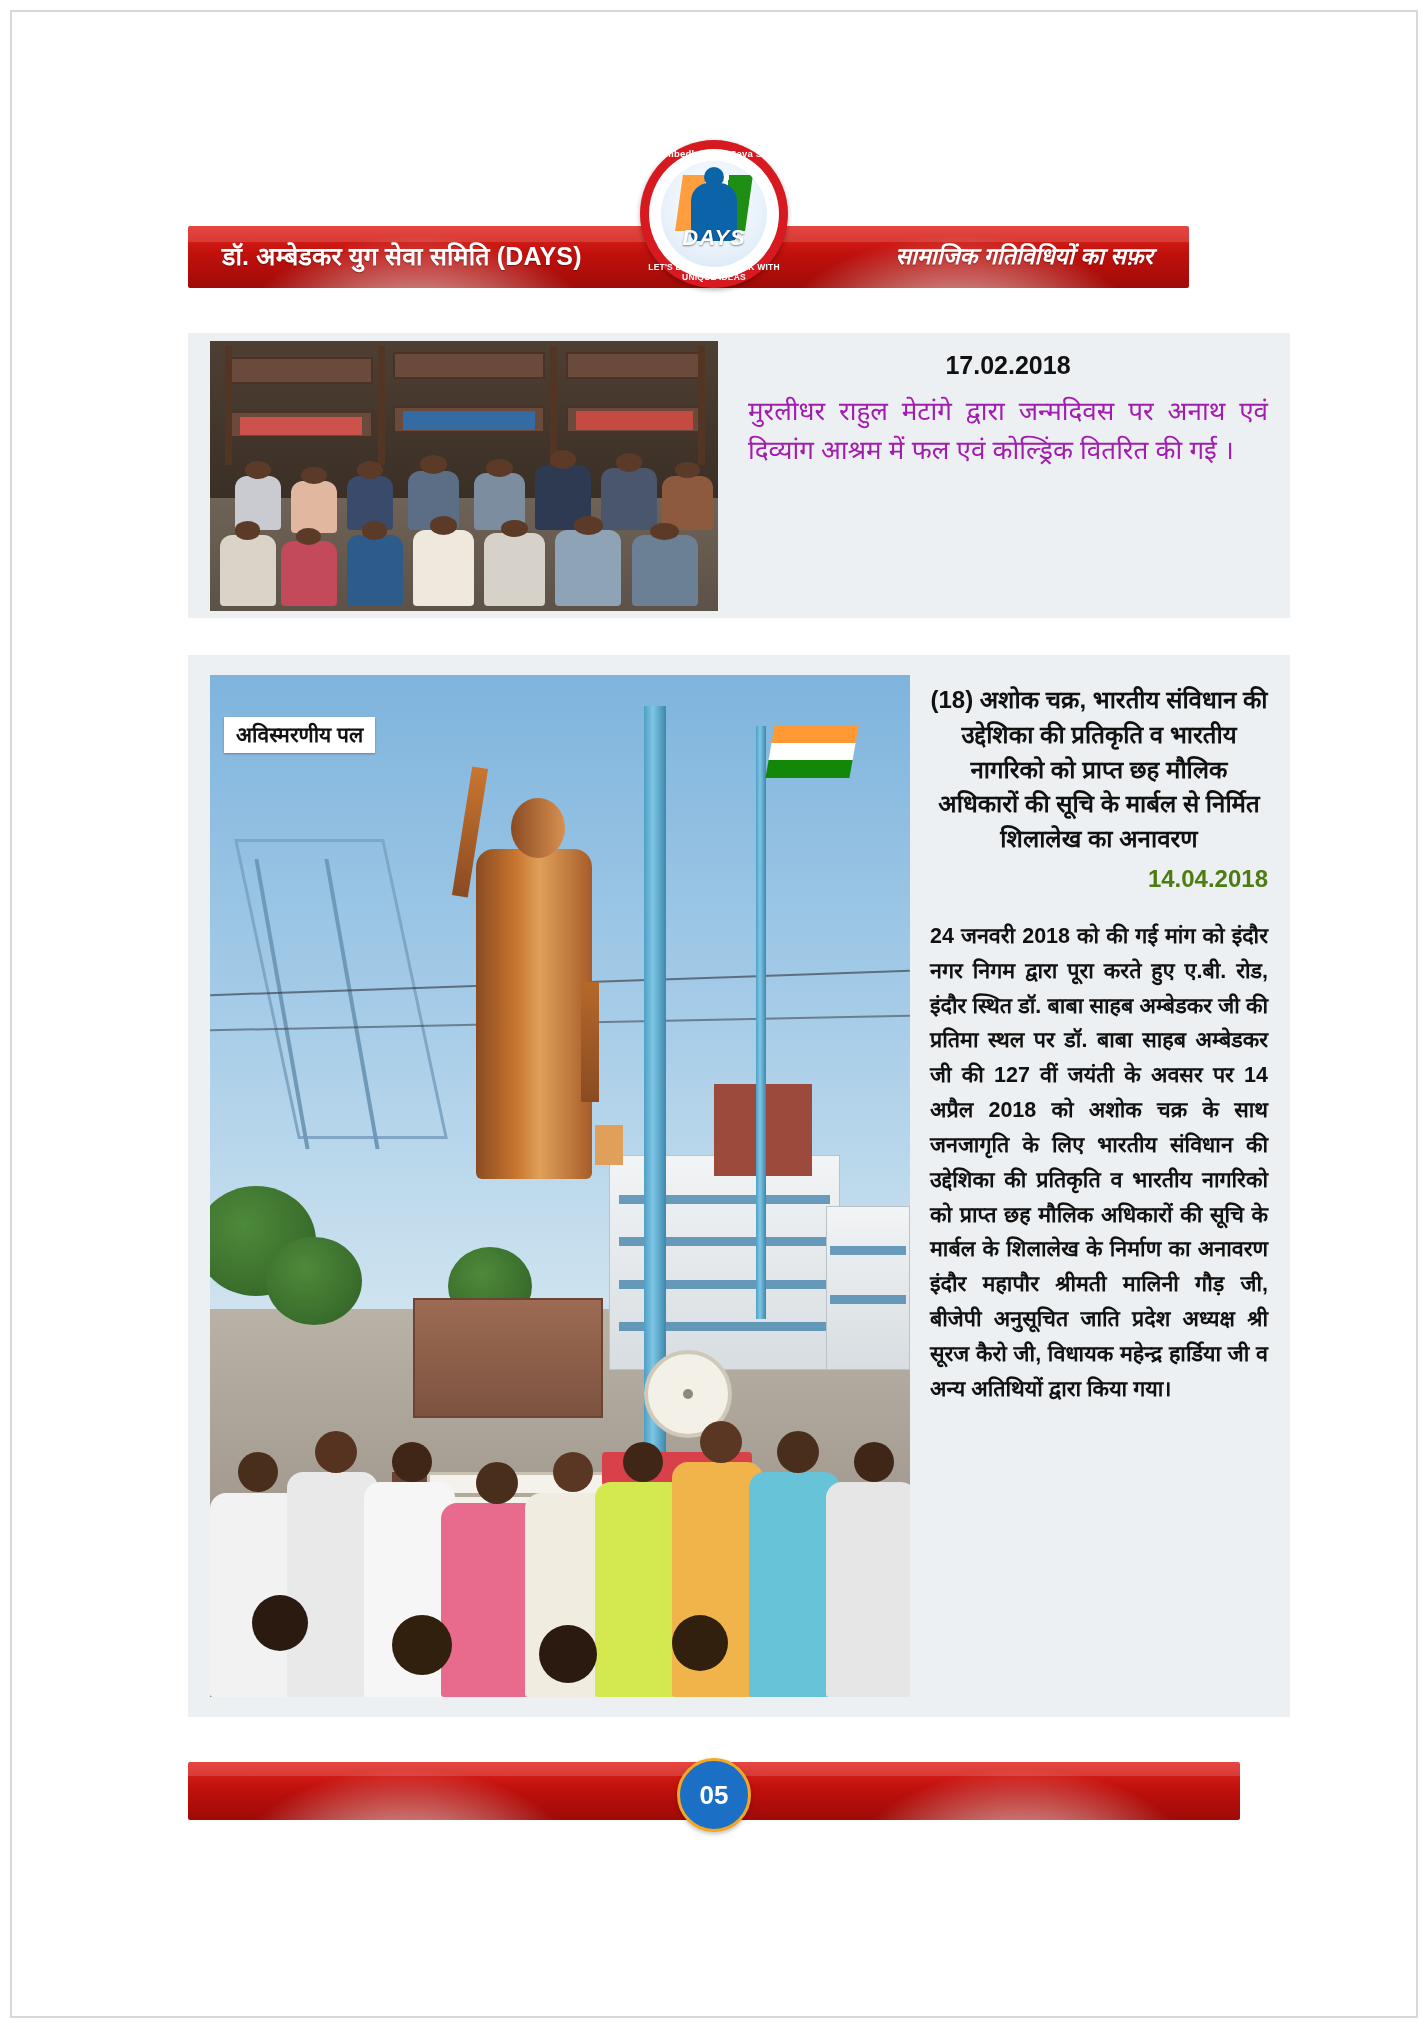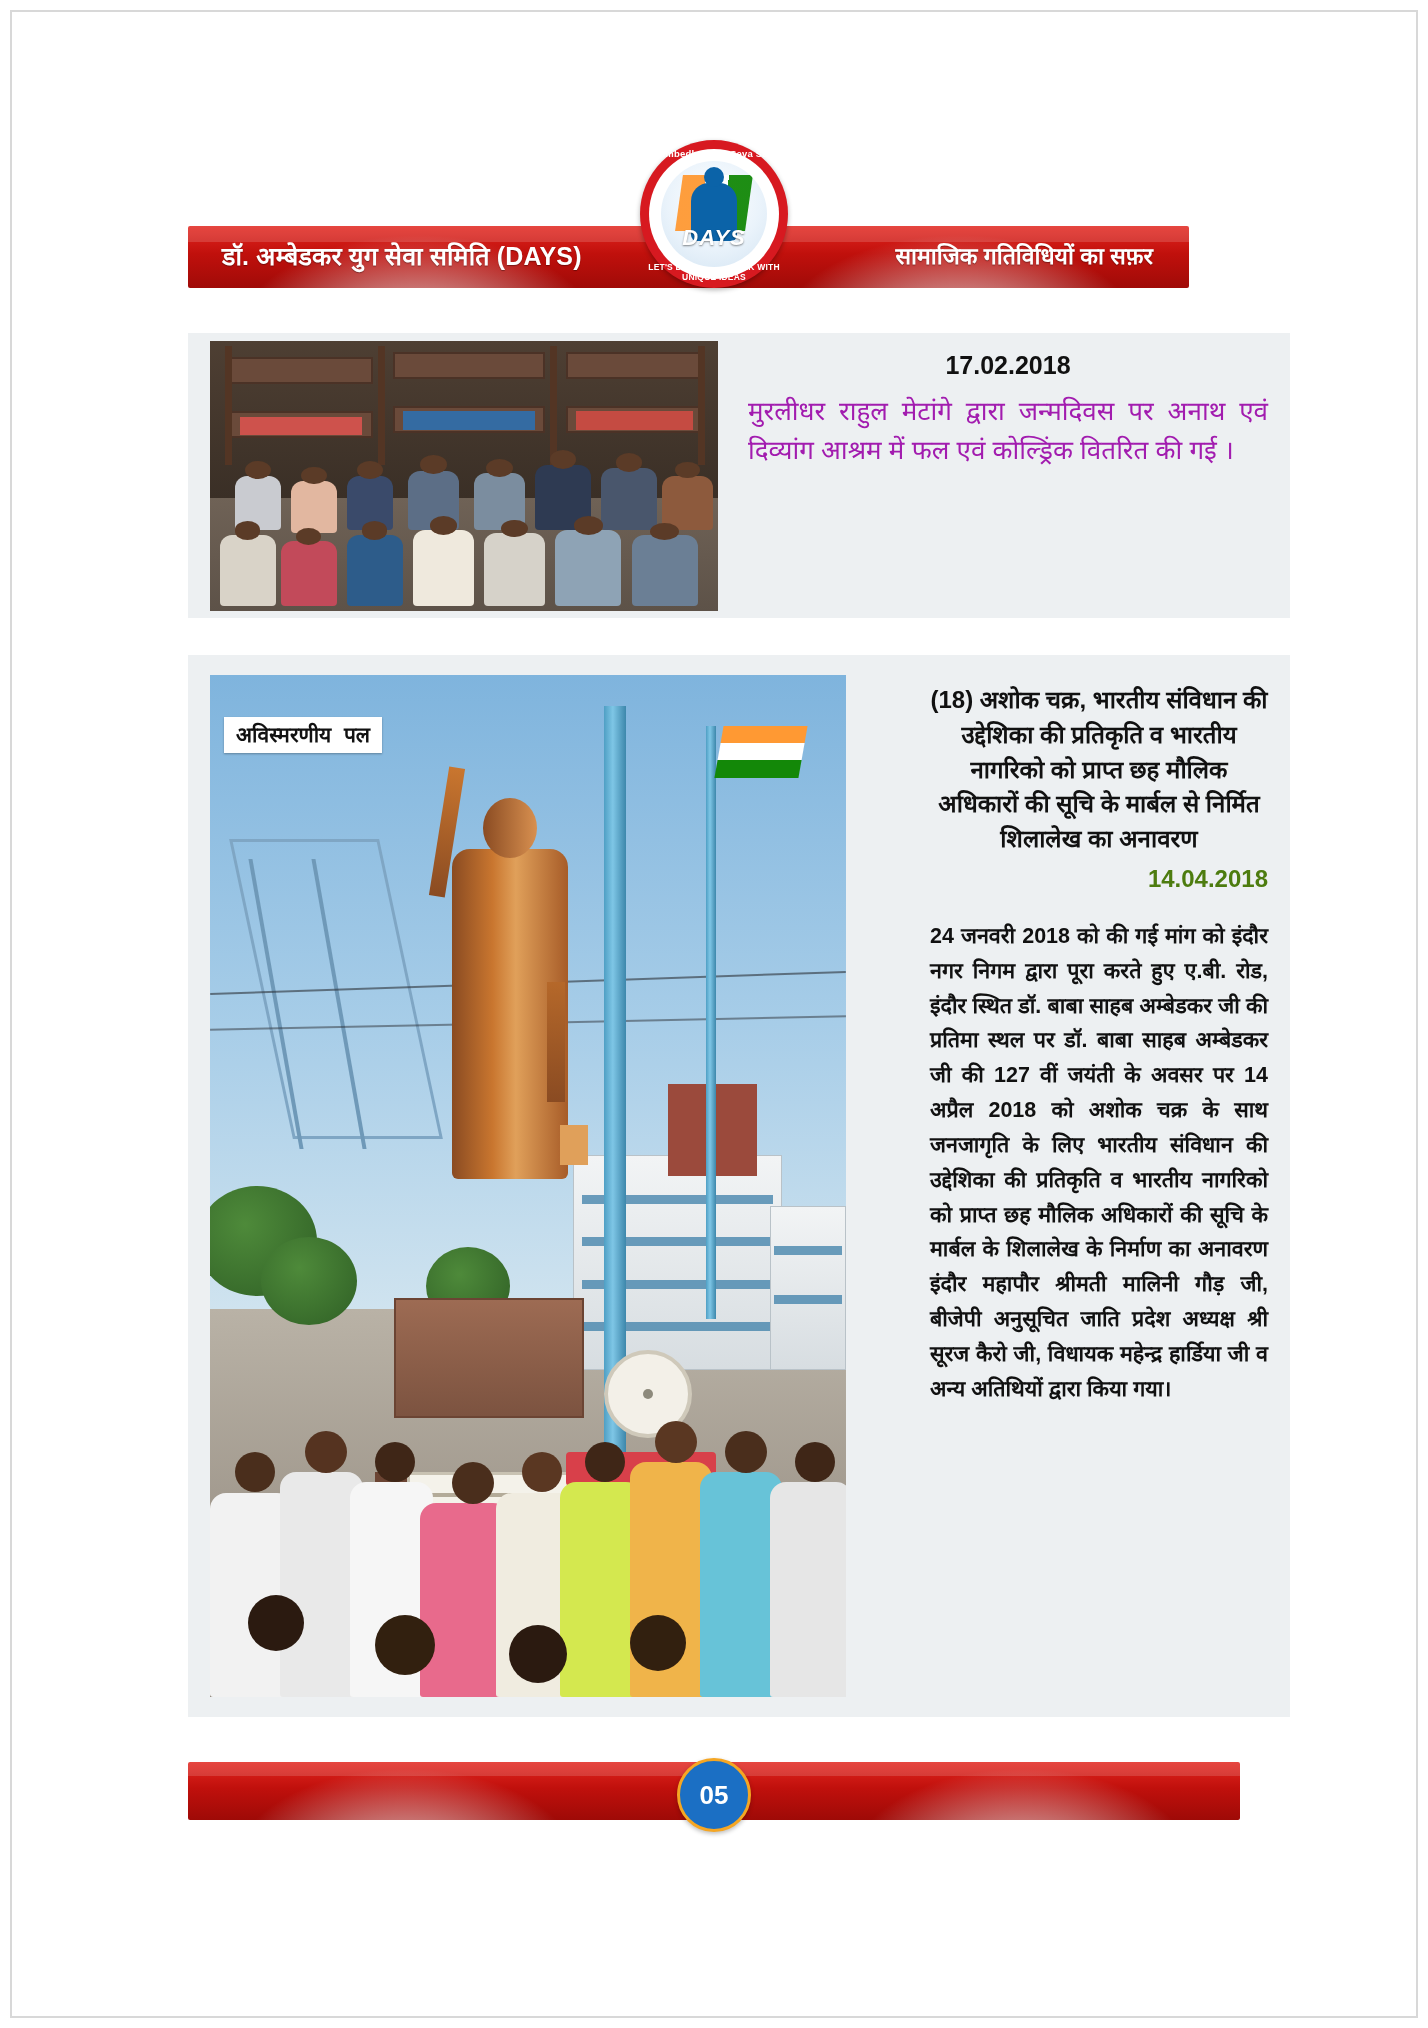--- a/index.html
+++ b/index.html
@@ -82,20 +82,21 @@
   }
   .header-title-right {
     position: absolute;
     right: 36px;
     top: 27px;
     font-size: 23px;
     font-weight: bold;
     color: #ffffff;
     text-shadow: 0 1px 1px rgba(0,0,0,0.35);
     white-space: nowrap;
+    font-style: italic;
   }
 
   
   .logo {
     position: absolute;
     left: 50%;
     transform: translateX(-50%);
     top: 140px;
     width: 148px;
     height: 148px;
@@ -225,25 +226,24 @@
     left: 188px;
     top: 655px;
     width: 1102px;
     height: 1062px;
     background: #edf0f2;
   }
   .photo-18 {
     position: absolute;
     left: 22px;
     top: 20px;
-    width: 636px;
+    width: 700px;
     height: 1022px;
     overflow: hidden;
     background: #7fa8c8;
-    font-family: Liberation Mono, monospace;
   }
   .photo-18-caption {
     position: absolute;
     left: 14px;
     top: 42px;
     background: #ffffff;
     color: #111111;
     font-size: 21px;
     font-weight: bold;
     padding: 3px 12px 5px 12px;

